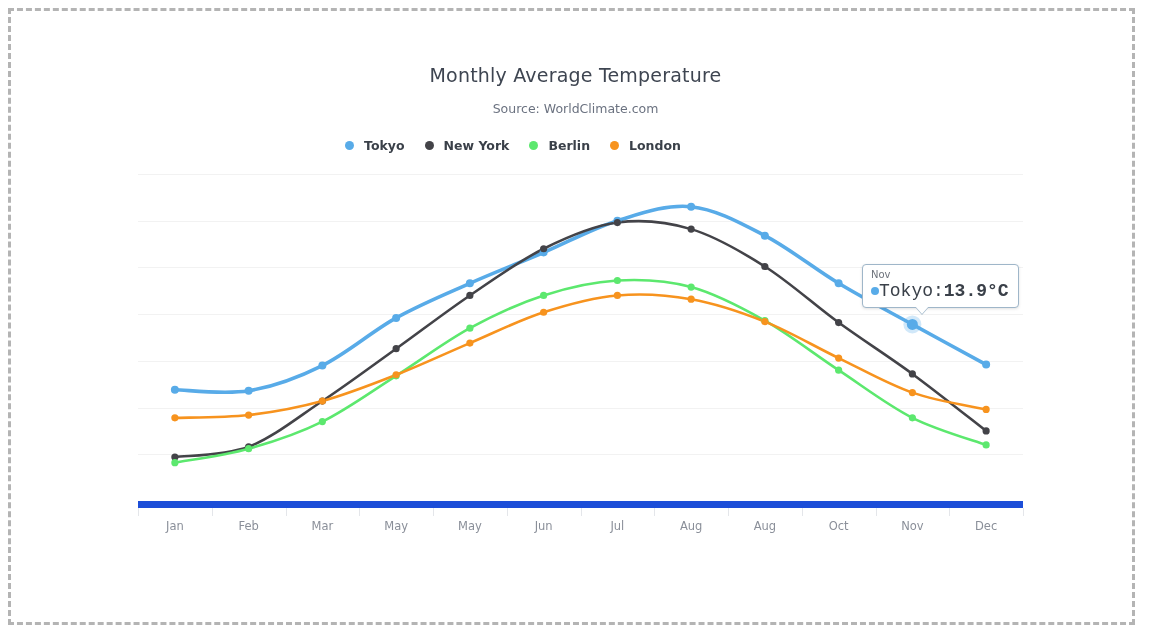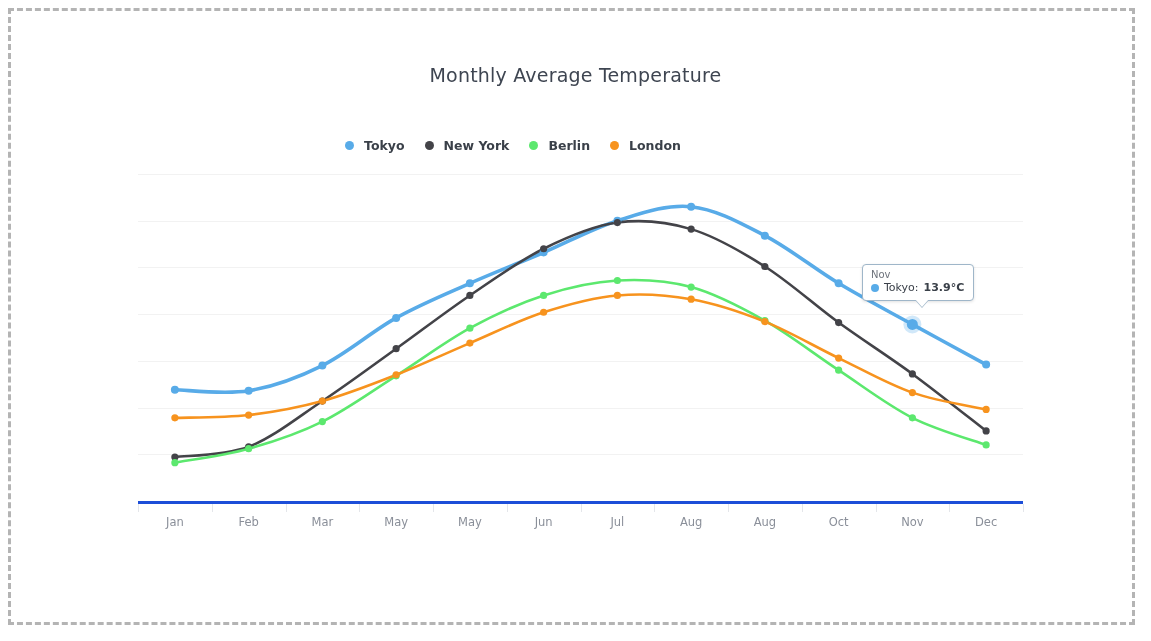--- a/index.html
+++ b/index.html
@@ -35,58 +35,59 @@
   .lg{display:flex;align-items:center;gap:10px;cursor:pointer;}
   .lgdot{width:9px;height:9px;border-radius:50%;display:block;}
   .lgtxt{font-size:12.5px;font-weight:bold;color:#3a4049;}
   
   #plot{
     position:absolute;left:138px;top:174px;width:885px;height:327px;
   }
   .grid{position:absolute;left:0;width:885px;height:1px;background:#f2f2f2;}
   #xaxis{
     position:absolute;left:138px;top:501px;width:885px;height:30px;
-    border-top:3px solid #1d4ed8;
+    border-top:7px solid #1d4ed8;
   }
   .xtick{position:absolute;top:0;width:1px;height:8px;background:#e4e6ea;}
   .xlab{
     position:absolute;top:11px;font-size:11.5px;color:#8a8f99;
     text-align:center;width:74px;
   }
   #xtitle{
     position:absolute;left:0;top:531px;width:1151px;text-align:center;
     font-size:11.5px;color:#8a8f99;
   }
   svg{position:absolute;left:0;top:0;overflow:visible;}
   
   #tooltip{
     position:absolute;left:862px;top:264px;
     background:#ffffff;border:1px solid #9fb6c9;border-radius:4px;
     padding:4px 9px 6px 8px;box-shadow:0 1px 3px rgba(0,0,0,.12);
     z-index:20;
   }
   #tooltip .tt-h{font-size:10px;color:#6e737c;margin-bottom:1px;}
-  #tooltip .tt-b{font-size:11px;color:#3a4049;white-space:nowrap;display:flex;align-items:center;gap:5px;}
+  #tooltip .tt-b{font-size:18px;color:#3a4049;white-space:nowrap;display:flex;align-items:center;font-family:Liberation Mono, monospace;}
   #tooltip .tt-dot{width:8px;height:8px;border-radius:50%;display:inline-block;}
   #tooltip .tt-val{font-weight:bold;}
   #tt-arrow{
     position:absolute;left:52px;top:100%;margin-top:-1px;
     width:0;height:0;border-left:7px solid transparent;
     border-right:7px solid transparent;border-top:8px solid #ffffff;
     filter:drop-shadow(0 1px 0 #9fb6c9);
   }
 </style>
 </head>
 <body>
 
 <div id="canvas">
 
   <div id="frame"></div>
 
   <div class="ttl">Monthly Average Temperature</div>
+  <div class="sub">Source: WorldClimate.com</div>
 
   <div id="legend">
       <div class="lg">
         <span class="lgdot" style="background: rgb(88, 171, 232);"></span>
         <span class="lgtxt">Tokyo</span>
       </div>
       <div class="lg">
         <span class="lgdot" style="background: rgb(67, 67, 72);"></span>
         <span class="lgtxt">New York</span>
       </div>

